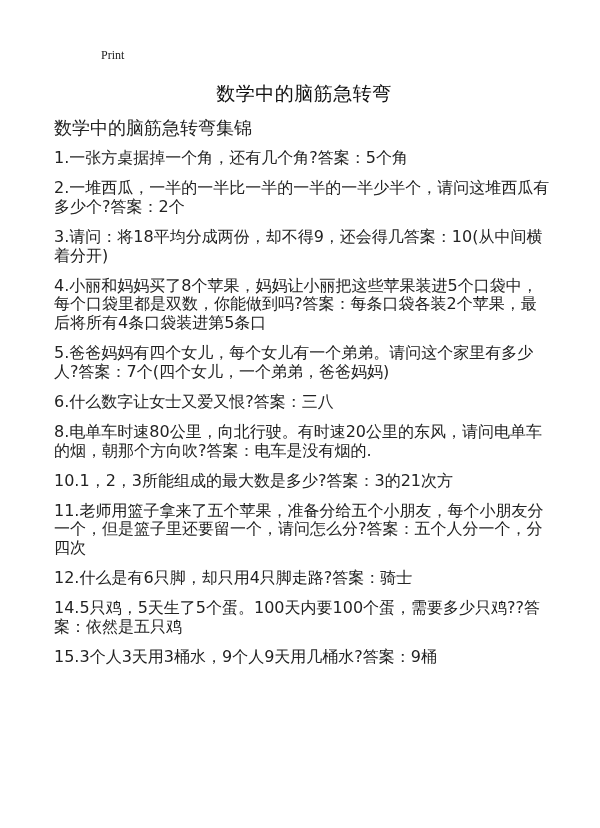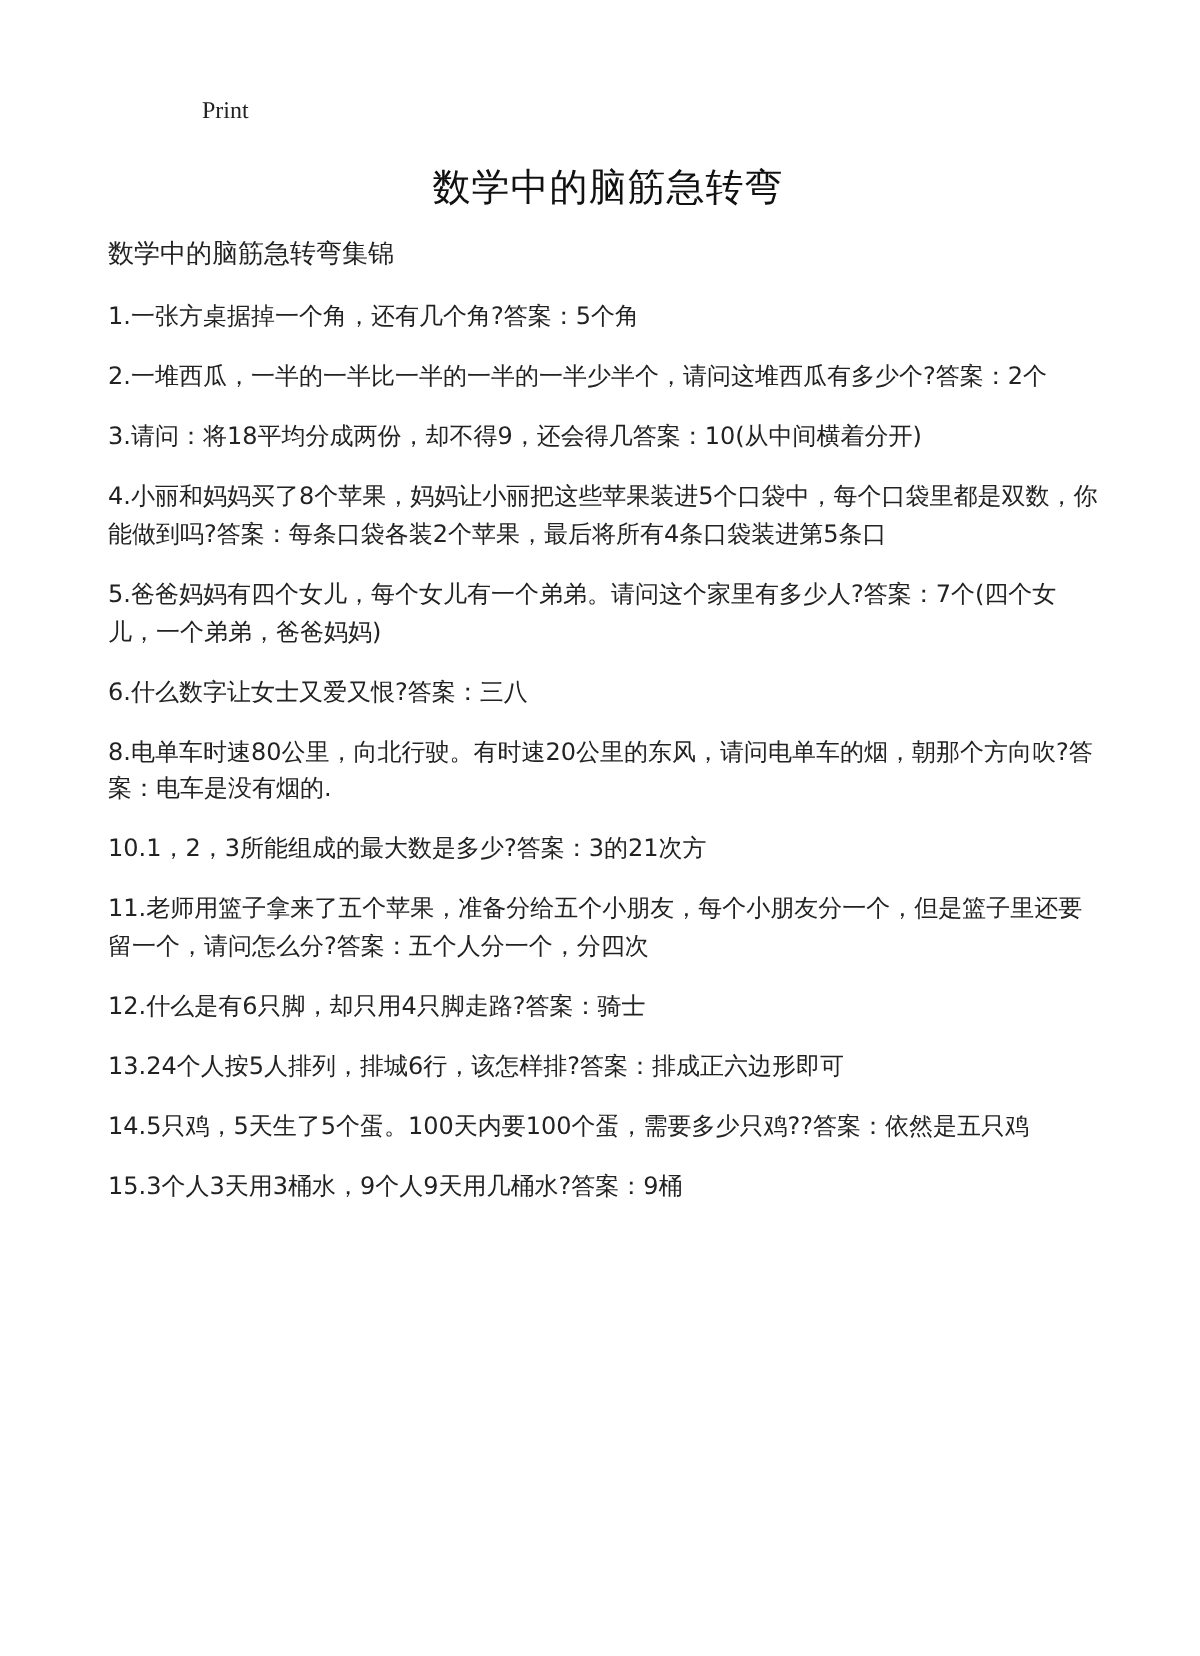--- a/index.html
+++ b/index.html
@@ -36,40 +36,41 @@
       left: 0;
       top: 80px;
       width: 500px;
       text-align: center;
       font-size: 19px;
       font-weight: normal;
       color: #111;
       line-height: 28px;
       margin: 0;
       letter-spacing: 0.5px;
+      font-family: Liberation Serif, serif;
     }
     .doc-subtitle {
       position: absolute;
       left: 0;
       top: 118px;
-      font-size: 13px;
+      font-size: 18px;
       line-height: 19px;
       color: #222;
     }
     .qa-list {
       position: absolute;
       left: 0;
       top: 149px;
       width: 496px;
       margin: 0;
       padding: 0;
       list-style: none;
     }
     .qa-item {
-      font-size: 12px;
+      font-size: 16px;
       line-height: 18.8px;
       color: #222;
       margin: 0 0 11.2px 0;
       word-break: break-all;
     }
   </style>
 </head>
 <body>
 
 <div class="page">
@@ -83,17 +84,16 @@
     <li class="qa-item">1.一张方桌据掉一个角，还有几个角?答案：5个角</li>
     <li class="qa-item">2.一堆西瓜，一半的一半比一半的一半的一半少半个，请问这堆西瓜有多少个?答案：2个</li>
     <li class="qa-item">3.请问：将18平均分成两份，却不得9，还会得几答案：10(从中间横着分开)</li>
     <li class="qa-item">4.小丽和妈妈买了8个苹果，妈妈让小丽把这些苹果装进5个口袋中，每个口袋里都是双数，你能做到吗?答案：每条口袋各装2个苹果，最后将所有4条口袋装进第5条口</li>
     <li class="qa-item">5.爸爸妈妈有四个女儿，每个女儿有一个弟弟。请问这个家里有多少人?答案：7个(四个女儿，一个弟弟，爸爸妈妈)</li>
     <li class="qa-item">6.什么数字让女士又爱又恨?答案：三八</li>
     <li class="qa-item">8.电单车时速80公里，向北行驶。有时速20公里的东风，请问电单车的烟，朝那个方向吹?答案：电车是没有烟的.</li>
     <li class="qa-item">10.1，2，3所能组成的最大数是多少?答案：3的21次方</li>
     <li class="qa-item">11.老师用篮子拿来了五个苹果，准备分给五个小朋友，每个小朋友分一个，但是篮子里还要留一个，请问怎么分?答案：五个人分一个，分四次</li>
     <li class="qa-item">12.什么是有6只脚，却只用4只脚走路?答案：骑士</li>
-    <li class="qa-item">13.24个人按5人排列，排城6行，该怎样排?答案：排成正六边形即可</li>
     <li class="qa-item">14.5只鸡，5天生了5个蛋。100天内要100个蛋，需要多少只鸡??答案：依然是五只鸡</li>
     <li class="qa-item">15.3个人3天用3桶水，9个人9天用几桶水?答案：9桶</li>
   </ul>
 </div>
 
 </body></html>

